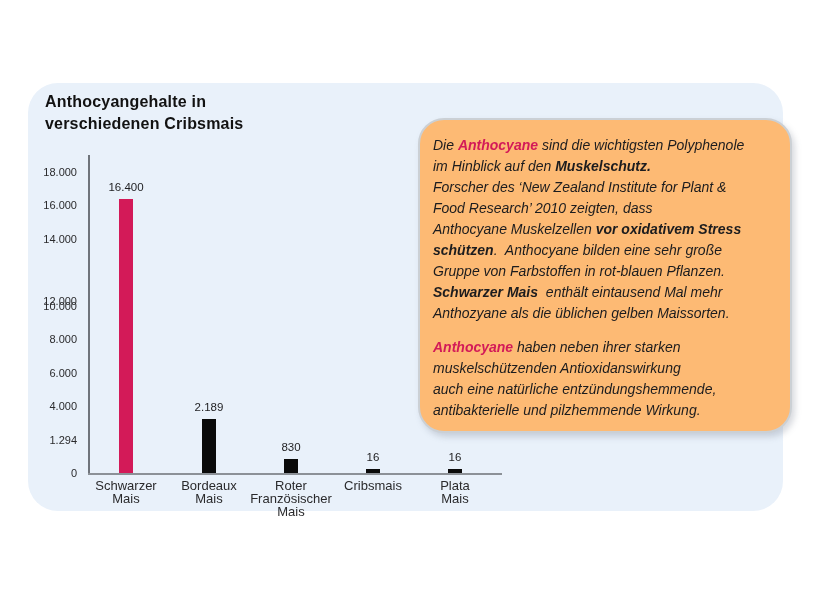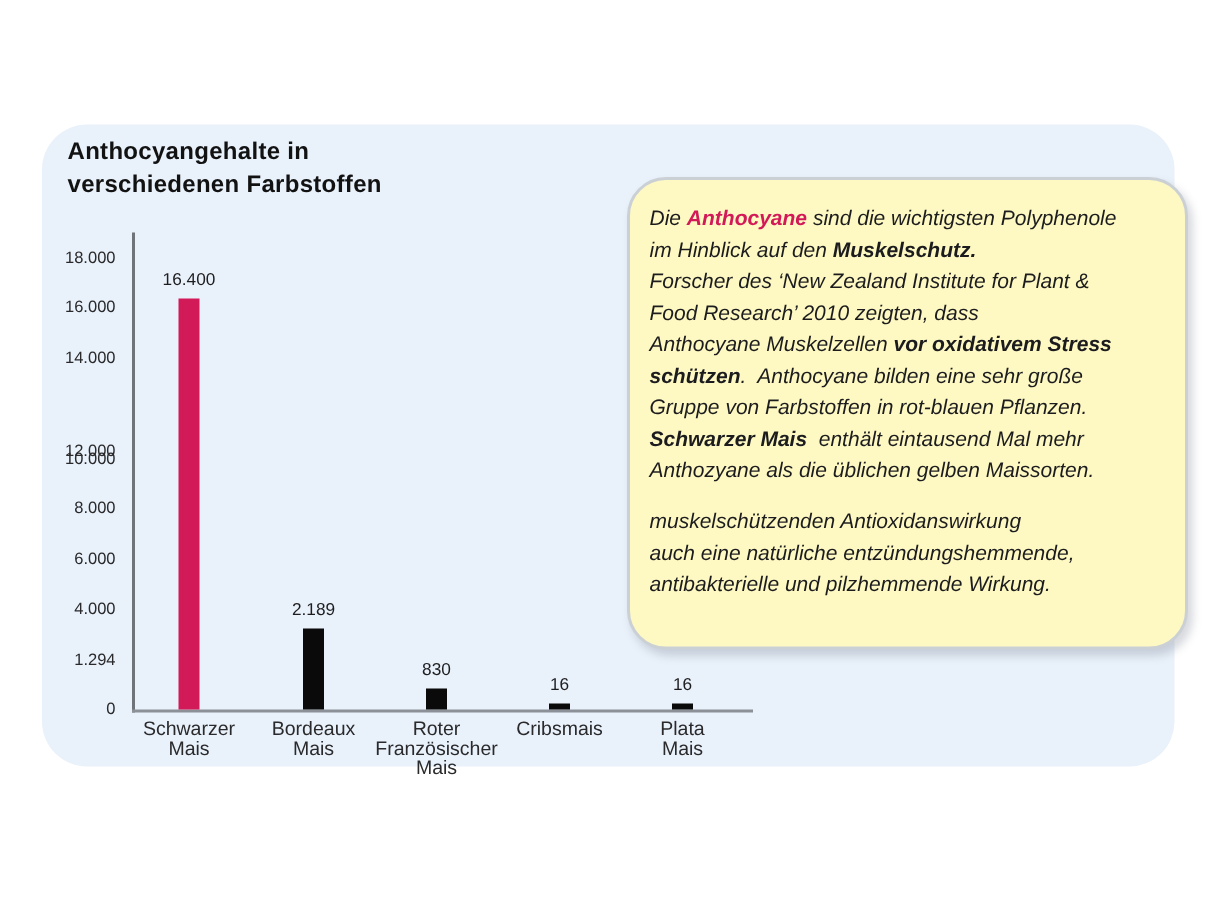--- a/index.html
+++ b/index.html
@@ -24,41 +24,41 @@
   .vaxis{position:absolute;left:88px;top:155px;width:2px;height:320px;background:#6f747b;}
   .haxis{position:absolute;left:88px;top:473px;width:414px;height:2px;background:var(--axis);}
   .ytick{position:absolute;width:52px;text-align:right;font-size:11px;color:#2a2a2c;
          line-height:14px;}
   .bar{position:absolute;}
   .bar-value{position:absolute;width:84px;text-align:center;font-size:11.5px;color:#1e1e20;}
   .cat{position:absolute;width:110px;text-align:center;font-size:13px;line-height:13px;color:#2a2a2c;}
 
   
   .infobox{position:absolute;left:418px;top:118px;width:374px;height:315px;
-           box-sizing:border-box;background:#fef9c3;border:2px solid #cbd0d5;
+           box-sizing:border-box;background:#fdba74;border:2px solid #cbd0d5;
            border-radius:26px;box-shadow:3px 4px 6px rgba(110,120,135,.28);
            padding:15px 30px 14px 13px;overflow:hidden;}
   .infobox .p{margin:0;}
   .infobox .p + .p{margin-top:13px;}
   .iline{white-space:pre;font-size:14px;line-height:21px;font-style:italic;color:#1c1c1e;}
   .seg-i{font-style:italic;}
   .seg-b{font-style:italic;font-weight:bold;}
   .seg-ab{font-style:italic;font-weight:bold;color:var(--accent);}
 </style>
 </head>
 <body>
 
 <div class="page">
 
   <div class="card"></div>
 
   <div class="chart-layer">
     <div class="chart-title">
       <div>Anthocyangehalte in</div>
-      <div>verschiedenen Farbstoffen</div>
+      <div>verschiedenen Cribsmais</div>
     </div>
     <div class="vaxis"></div>
     <div class="haxis"></div>
     <div id="yticks">
         <div class="ytick" style="left: 25px; top: 165px;">18.000</div>
         <div class="ytick" style="left: 25px; top: 198.444px;">16.000</div>
         <div class="ytick" style="left: 25px; top: 231.889px;">14.000</div>
         <div class="ytick" style="left: 25px; top: 265.333px; margin-top: 29px;">12.000</div>
         <div class="ytick" style="left: 25px; top: 298.778px;">10.000</div>
         <div class="ytick" style="left: 25px; top: 332.222px;">8.000</div>
@@ -110,20 +110,21 @@
           <div class="iline"><span class="seg-i">im Hinblick auf den </span><span class="seg-b">Muskelschutz.</span></div>
           <div class="iline"><span class="seg-i">Forscher des ‘New Zealand Institute for Plant &amp;</span></div>
           <div class="iline"><span class="seg-i">Food Research’ 2010 zeigten, dass</span></div>
           <div class="iline"><span class="seg-i">Anthocyane Muskelzellen </span><span class="seg-b">vor oxidativem Stress</span></div>
           <div class="iline"><span class="seg-b">schützen</span><span class="seg-i">.  Anthocyane bilden eine sehr große</span></div>
           <div class="iline"><span class="seg-i">Gruppe von Farbstoffen in rot-blauen Pflanzen.</span></div>
           <div class="iline"><span class="seg-b">Schwarzer Mais</span><span class="seg-i">  enthält eintausend Mal mehr</span></div>
           <div class="iline"><span class="seg-i">Anthozyane als die üblichen gelben Maissorten.</span></div>
         </div>
         <div class="p">
+          <div class="iline"><span class="seg-ab">Anthocyane</span><span class="seg-i"> haben neben ihrer starken</span></div>
           <div class="iline"><span class="seg-i">muskelschützenden Antioxidanswirkung</span></div>
           <div class="iline"><span class="seg-i">auch eine natürliche entzündungshemmende,</span></div>
           <div class="iline"><span class="seg-i">antibakterielle und pilzhemmende Wirkung.</span></div>
         </div>
       </div>
   </div>
 
 </div>
 
 </body></html>

